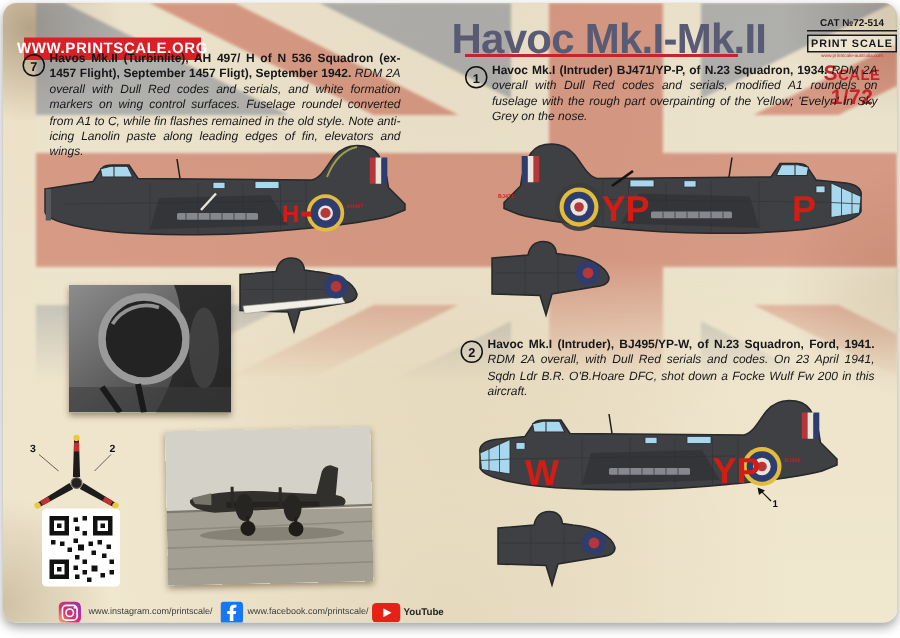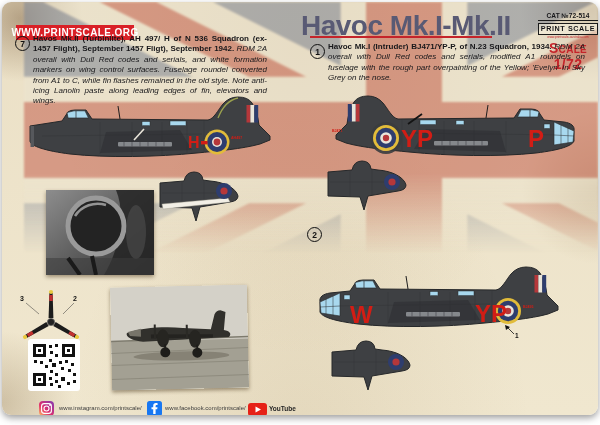--- a/index.html
+++ b/index.html
@@ -315,20 +315,24 @@
   </div>
 
   <div class="abs" style="left:318px;top:156px;width:92px;height:58px">
     <svg width="92" height="58" viewBox="0 0 92 58">
       <use href="#tailplane"></use>
         <use href="#roundelB" transform="translate(72,24)"></use>
     </svg>
   </div>
 
   <div class="abs numcircle" style="left:305px;top:225px">2</div>
+  <div class="abs blurb" style="left:323px;top:223px;width:258px">
+    <b>Havoc Mk.I (Intruder), BJ495/YP-W, of N.23 Squadron, Ford, 1941.</b>
+    <i>RDM 2A overall, with Dull Red serials and codes. On 23 April 1941, Sqdn Ldr B.R. O'B.Hoare DFC, shot down a Focke Wulf Fw 200 in this aircraft.</i>
+  </div>
 
   <div class="abs" style="left:300px;top:252px;width:282px;height:92px">
     <svg width="282" height="92" viewBox="0 0 282 92">
       <use href="#fuse-glazed" transform="translate(8,12)"></use>
       <use href="#roundelA1" transform="translate(206,57)"></use>
       <text x="48" y="69" font-size="24" font-weight="bold" fill="#d21d15">W</text>
       <text x="173" y="68" font-size="24" font-weight="bold" fill="#d21d15">YP</text>
       <text x="221" y="54" font-size="3.6" font-weight="bold" fill="#d21d15">BJ495</text>
       <g>
         <line x1="212" y1="80" x2="205" y2="73" stroke="#111" stroke-width=".8"></line>

